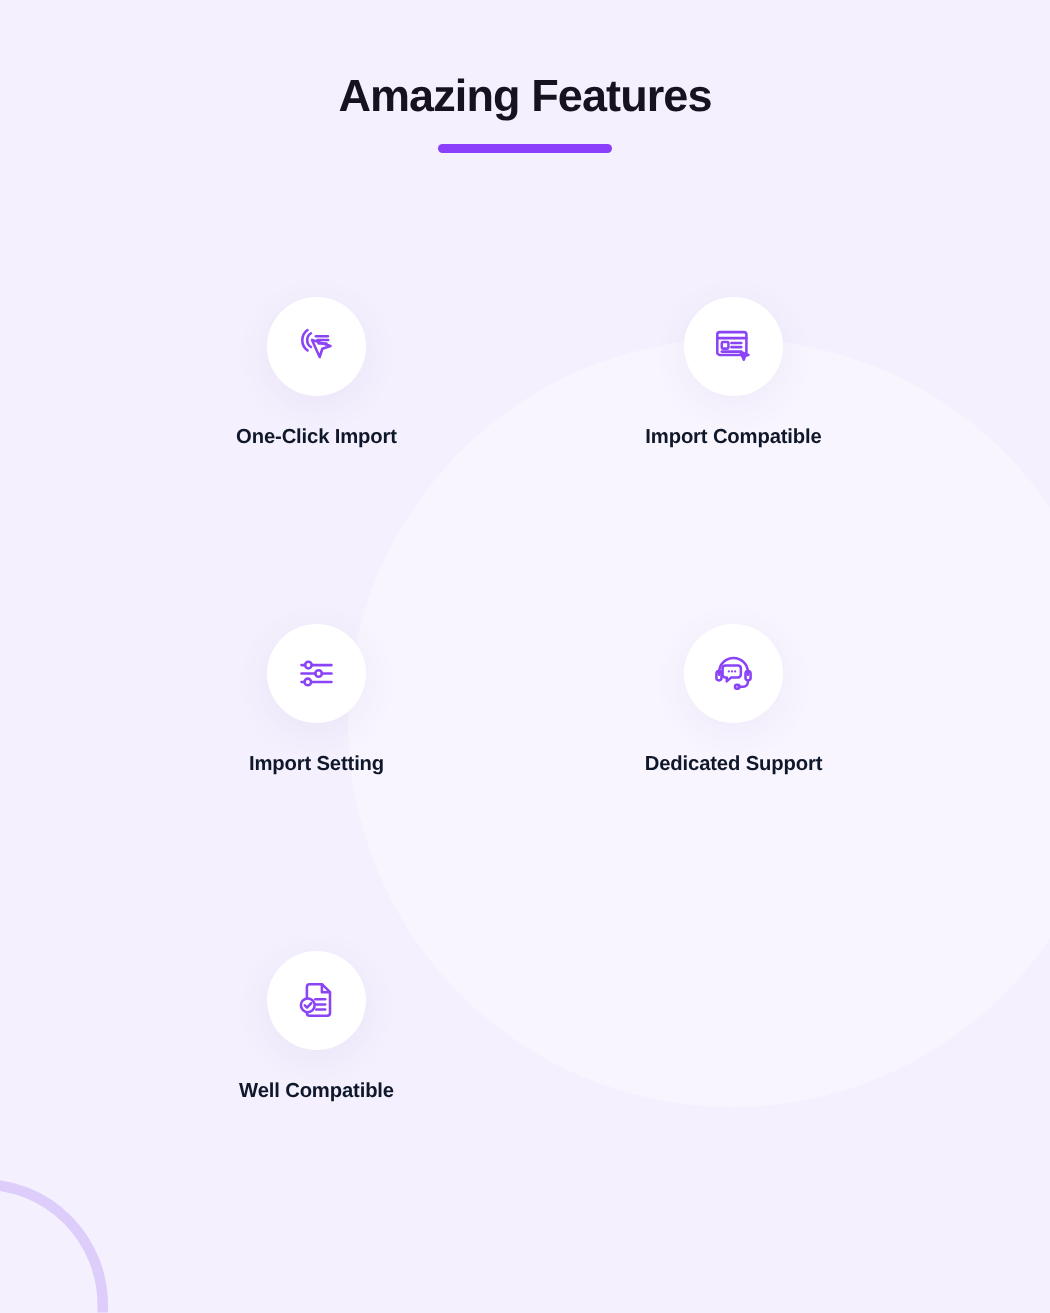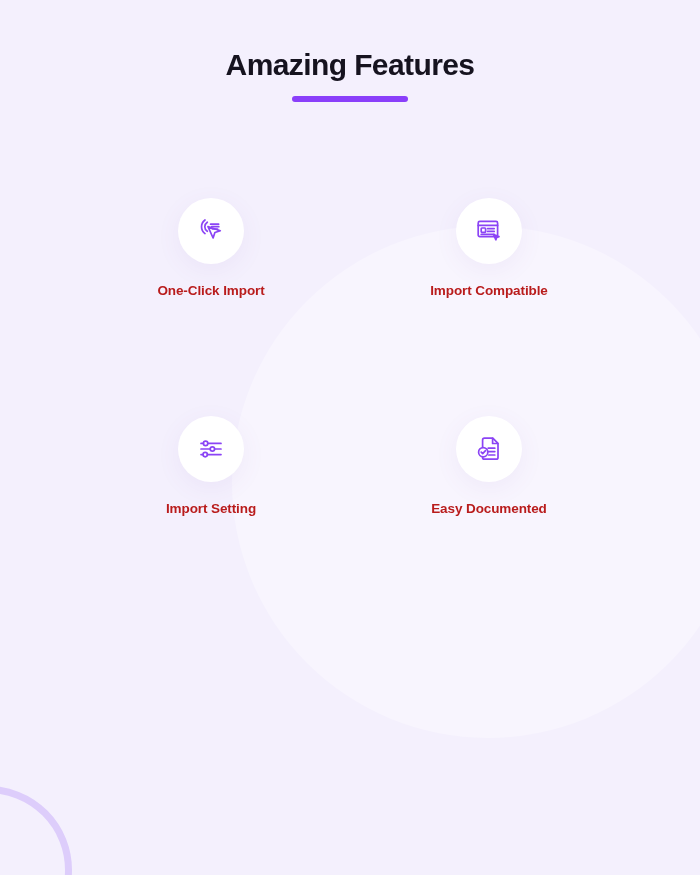--- a/index.html
+++ b/index.html
@@ -107,21 +107,21 @@
 
   .feature-icon-circle svg {
     display: block;
   }
 
   .feature-label {
     margin-top: 19px;
     font-size: 13.5px;
     font-weight: 700;
     letter-spacing: -0.1px;
-    color: #b91c1c;
+    color: #0f172a;
     text-align: center;
     white-space: nowrap;
   }
 </style>
 </head>
 <body>
 
 <div id="features-section">
 
   <div class="bg-layer">
@@ -178,30 +178,46 @@
 
           <path d="M5.0 20.6h2.0"></path>
           <circle cx="9.2" cy="20.6" r="2.2" fill="none"></circle>
           <path d="M11.4 20.6h13.6"></path>
         </svg>
       </div>
       <div class="feature-label">Import Setting</div>
     </div>
 
 
+    <div class="feature-card">
+      <div class="feature-icon-circle">
+        <svg width="30" height="30" viewBox="0 0 30 30" fill="none" stroke="#8b44f5" stroke-width="1.7" stroke-linecap="round" stroke-linejoin="round">
+          <path d="M5.4 15.8v-1.6a9.6 9.6 0 0 1 19.2 0v1.6"></path>
+          <rect x="3.6" y="13.4" width="3.4" height="6.2" rx="1.7"></rect>
+          <rect x="23.0" y="13.4" width="3.4" height="6.2" rx="1.7"></rect>
+          <path d="M24.6 19.6v1.2a3.0 3.0 0 0 1-3.0 3.0h-3.2"></path>
+          <rect x="16.0" y="22.5" width="3.0" height="2.6" rx="1.3"></rect>
+          <path d="M9.6 9.6h8.4a1.9 1.9 0 0 1 1.9 1.9v4.2a1.9 1.9 0 0 1-1.9 1.9h-4.5l-3.0 2.6v-2.6h-0.9a1.9 1.9 0 0 1-1.9-1.9v-4.2a1.9 1.9 0 0 1 1.9-1.9z"></path>
+          <circle cx="11.9" cy="13.6" r="0.75" fill="#8b44f5" stroke="none"></circle>
+          <circle cx="14.0" cy="13.6" r="0.75" fill="#8b44f5" stroke="none"></circle>
+          <circle cx="16.1" cy="13.6" r="0.75" fill="#8b44f5" stroke="none"></circle>
+        </svg>
+      </div>
+      <div class="feature-label">Dedicated Support</div>
+    </div>
 
     <div class="feature-card">
       <div class="feature-icon-circle">
         <svg width="30" height="30" viewBox="0 0 30 30" fill="none" stroke="#8b44f5" stroke-width="1.7" stroke-linecap="round" stroke-linejoin="round">
           <path d="M10.4 4.2h8.4l5.2 5.2v14.0a1.8 1.8 0 0 1-1.8 1.8H10.4a1.8 1.8 0 0 1-1.8-1.8V6.0a1.8 1.8 0 0 1 1.8-1.8z"></path>
           <path d="M18.6 4.3v5.2h5.2"></path>
           <path d="M14.2 14.2h6.6"></path>
           <path d="M14.2 17.6h6.6"></path>
           <path d="M14.8 21.0h6.0"></path>
           <circle cx="9.2" cy="18.2" r="4.6" fill="#ffffff"></circle>
           <path d="M7.2 18.2l1.5 1.5 2.8-3.0"></path>
         </svg>
       </div>
-      <div class="feature-label">Easy Documented</div>
+      <div class="feature-label">Well Compatible</div>
     </div>
 
   </div>
 </div>
 
 </body></html>

